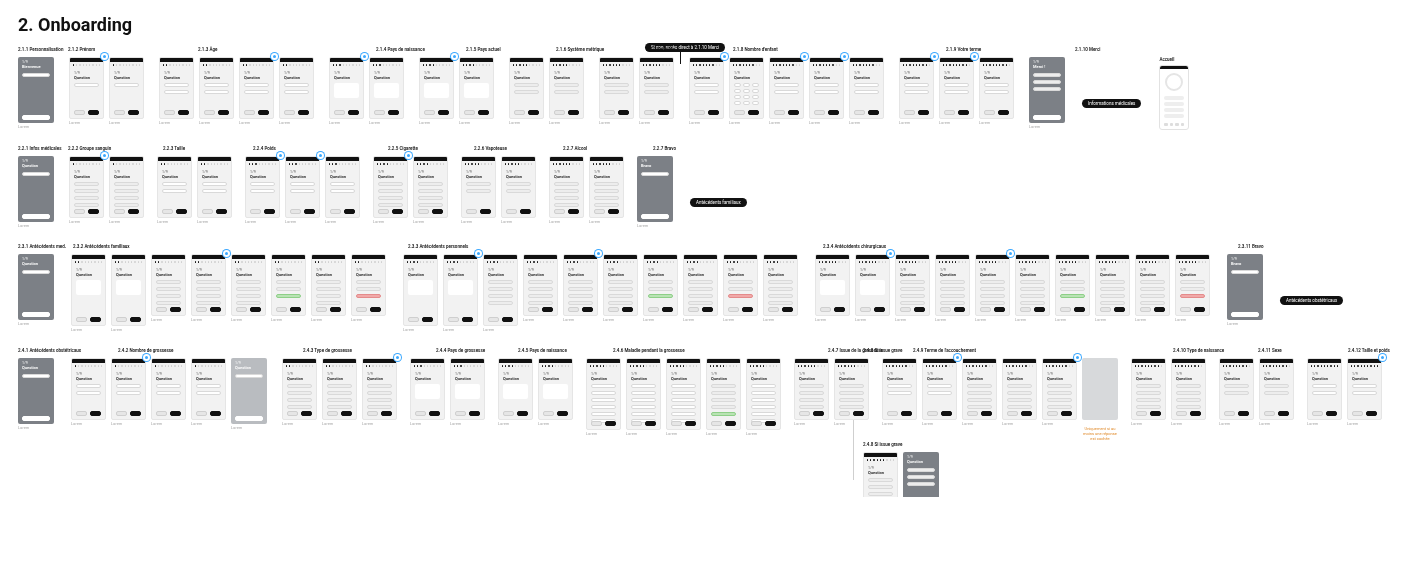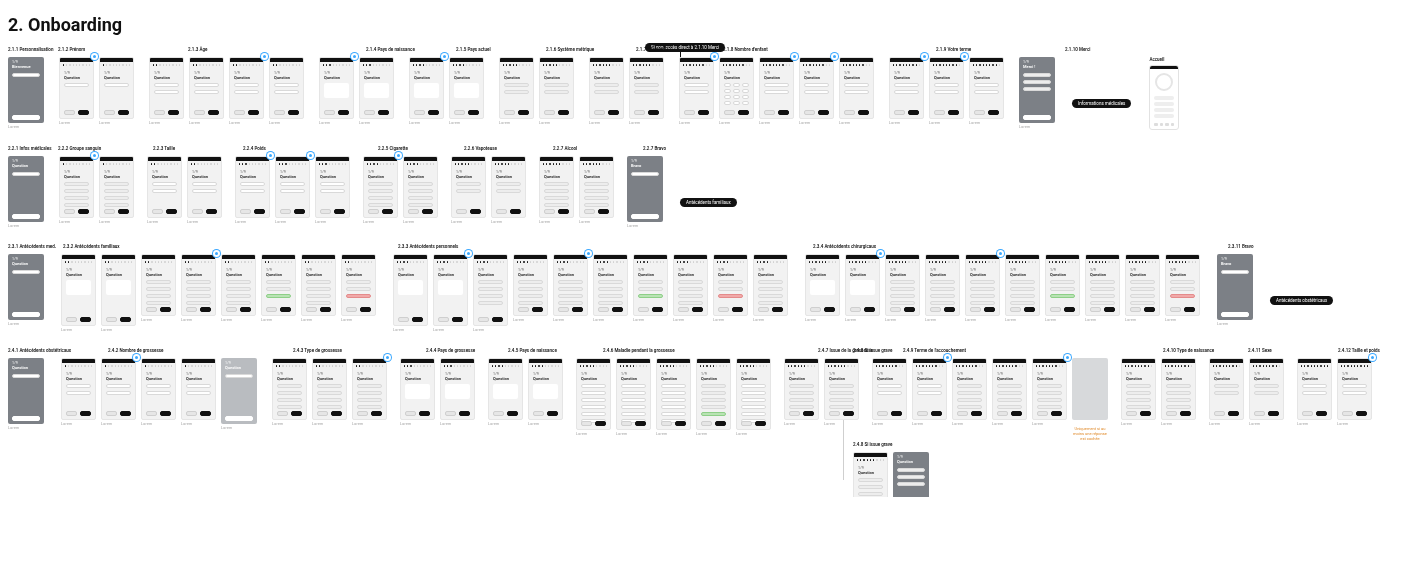--- a/index.html
+++ b/index.html
@@ -1,17 +1,17 @@
 <!DOCTYPE html>
 <html><head>
 <meta charset="utf-8">
 <style>
   * { box-sizing: border-box; }
   html, body { margin: 0; padding: 0; background: #ffffff; font-family: -apple-system, BlinkMacSystemFont, "Segoe UI", Roboto, Helvetica, Arial, sans-serif; color: #111; }
-  .canvas { width: 1415px; padding: 14px 10px 30px 8px; }
+  .canvas { width: 1415px; padding: 14px 10px 30px 18px; }
   h1.section-title { font-size: 18px; font-weight: 700; margin: 0 0 22px 0; }
 
   .row { display: flex; align-items: flex-start; margin-bottom: 26px; position: relative; }
   .group-label { position: absolute; top: -10px; font-size: 4.5px; font-weight: 600; color: #111; white-space: nowrap; }
 
   .card { position: relative; border-radius: 2px; overflow: hidden; }
   .card.light { background: #f2f2f2; border: 1px solid #e5e5e5; }
   .card.dark { background: #7c8086; color: #fff; }
   .card .topbar { height: 4px; background: #111; }
   .card .steps { display: flex; gap: 2px; padding: 2px 3px; }

